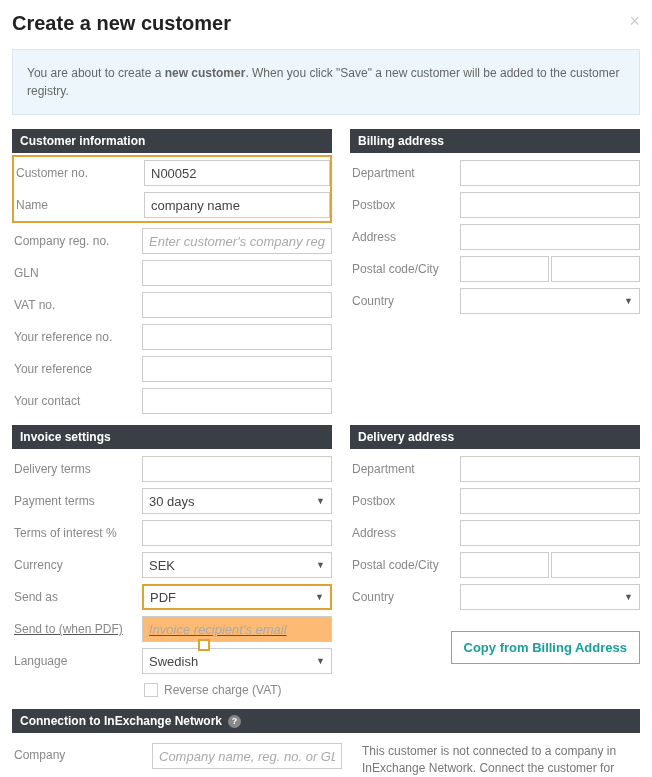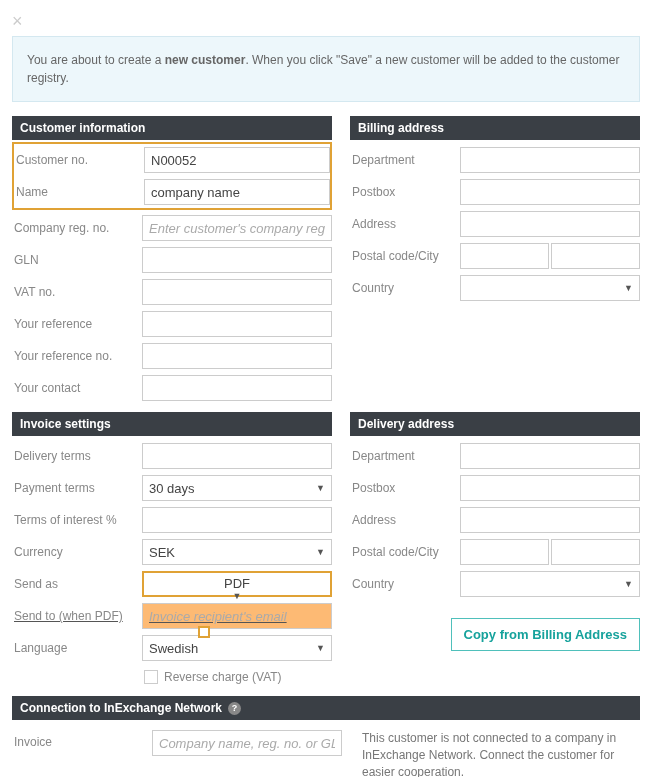--- a/index.html
+++ b/index.html
@@ -96,21 +96,21 @@
   .select {
     display: flex;
     align-items: center;
     justify-content: space-between;
     cursor: pointer;
   }
   .select .caret {
     font-size: 9px;
     color: #555;
   }
-  .hl-orange { border: 2px solid #e0a235; flex-direction: column; }
+  .hl-orange { border: 2px solid #e0a235; }
   .hl-field input { background: #fdba74; }
   .checkbox-row {
     display: flex;
     align-items: center;
     gap: 6px;
     padding: 6px 0 4px 132px;
     color: #888;
   }
   .checkbox-box {
     width: 14px; height: 14px;
@@ -164,20 +164,21 @@
     bottom: -6px;
     left: 58%;
   }
 </style>
 </head>
 <body>
 
 <div class="modal">
 
   <div class="modal-header">
+    <h1 class="modal-title">Create a new customer</h1>
     <span class="close-icon">×</span>
   </div>
 
   <div class="alert">
     <span>You are about to create a </span><b>new customer</b><span>. When you click "Save" a new customer will be added to the customer registry.</span>
   </div>
 
   <div class="columns">
     <div class="col-left">
       <div class="section-header">Customer information</div>
@@ -208,27 +209,27 @@
               <input class="form-control" style="">
             </div>
         </div>
         <div class="form-row">
           <div class="form-label">VAT no.</div>
           <div class="form-control-wrap">
               <input class="form-control" style="">
             </div>
         </div>
         <div class="form-row">
+          <div class="form-label">Your reference no.</div>
+          <div class="form-control-wrap">
+              <input class="form-control" style="">
+            </div>
+        </div>
+        <div class="form-row">
           <div class="form-label">Your reference</div>
-          <div class="form-control-wrap">
-              <input class="form-control" style="">
-            </div>
-        </div>
-        <div class="form-row">
-          <div class="form-label">Your reference no.</div>
           <div class="form-control-wrap">
               <input class="form-control" style="">
             </div>
         </div>
         <div class="form-row">
           <div class="form-label">Your contact</div>
           <div class="form-control-wrap">
               <input class="form-control" style="">
             </div>
         </div>
@@ -384,19 +385,19 @@
       </div>
     </div>
   </div>
 
   <div class="full-width-section section-spacer-top">
     <div class="section-header">
       <span>Connection to InExchange Network</span>
       <span class="help-icon">?</span>
     </div>
     <div class="connection-row">
-      <div class="form-label" style="width:130px;flex:0 0 130px">Invoice</div>
+      <div class="form-label" style="width:130px;flex:0 0 130px">Company</div>
       <div style="width:190px;flex:0 0 190px"><input class="form-control" placeholder="Company name, reg. no. or GLN" style=""></div>
       <div class="connection-text">This customer is not connected to a company in InExchange Network. Connect the customer for easier cooperation.</div>
     </div>
   </div>
 
 </div>
 
 </body></html>

